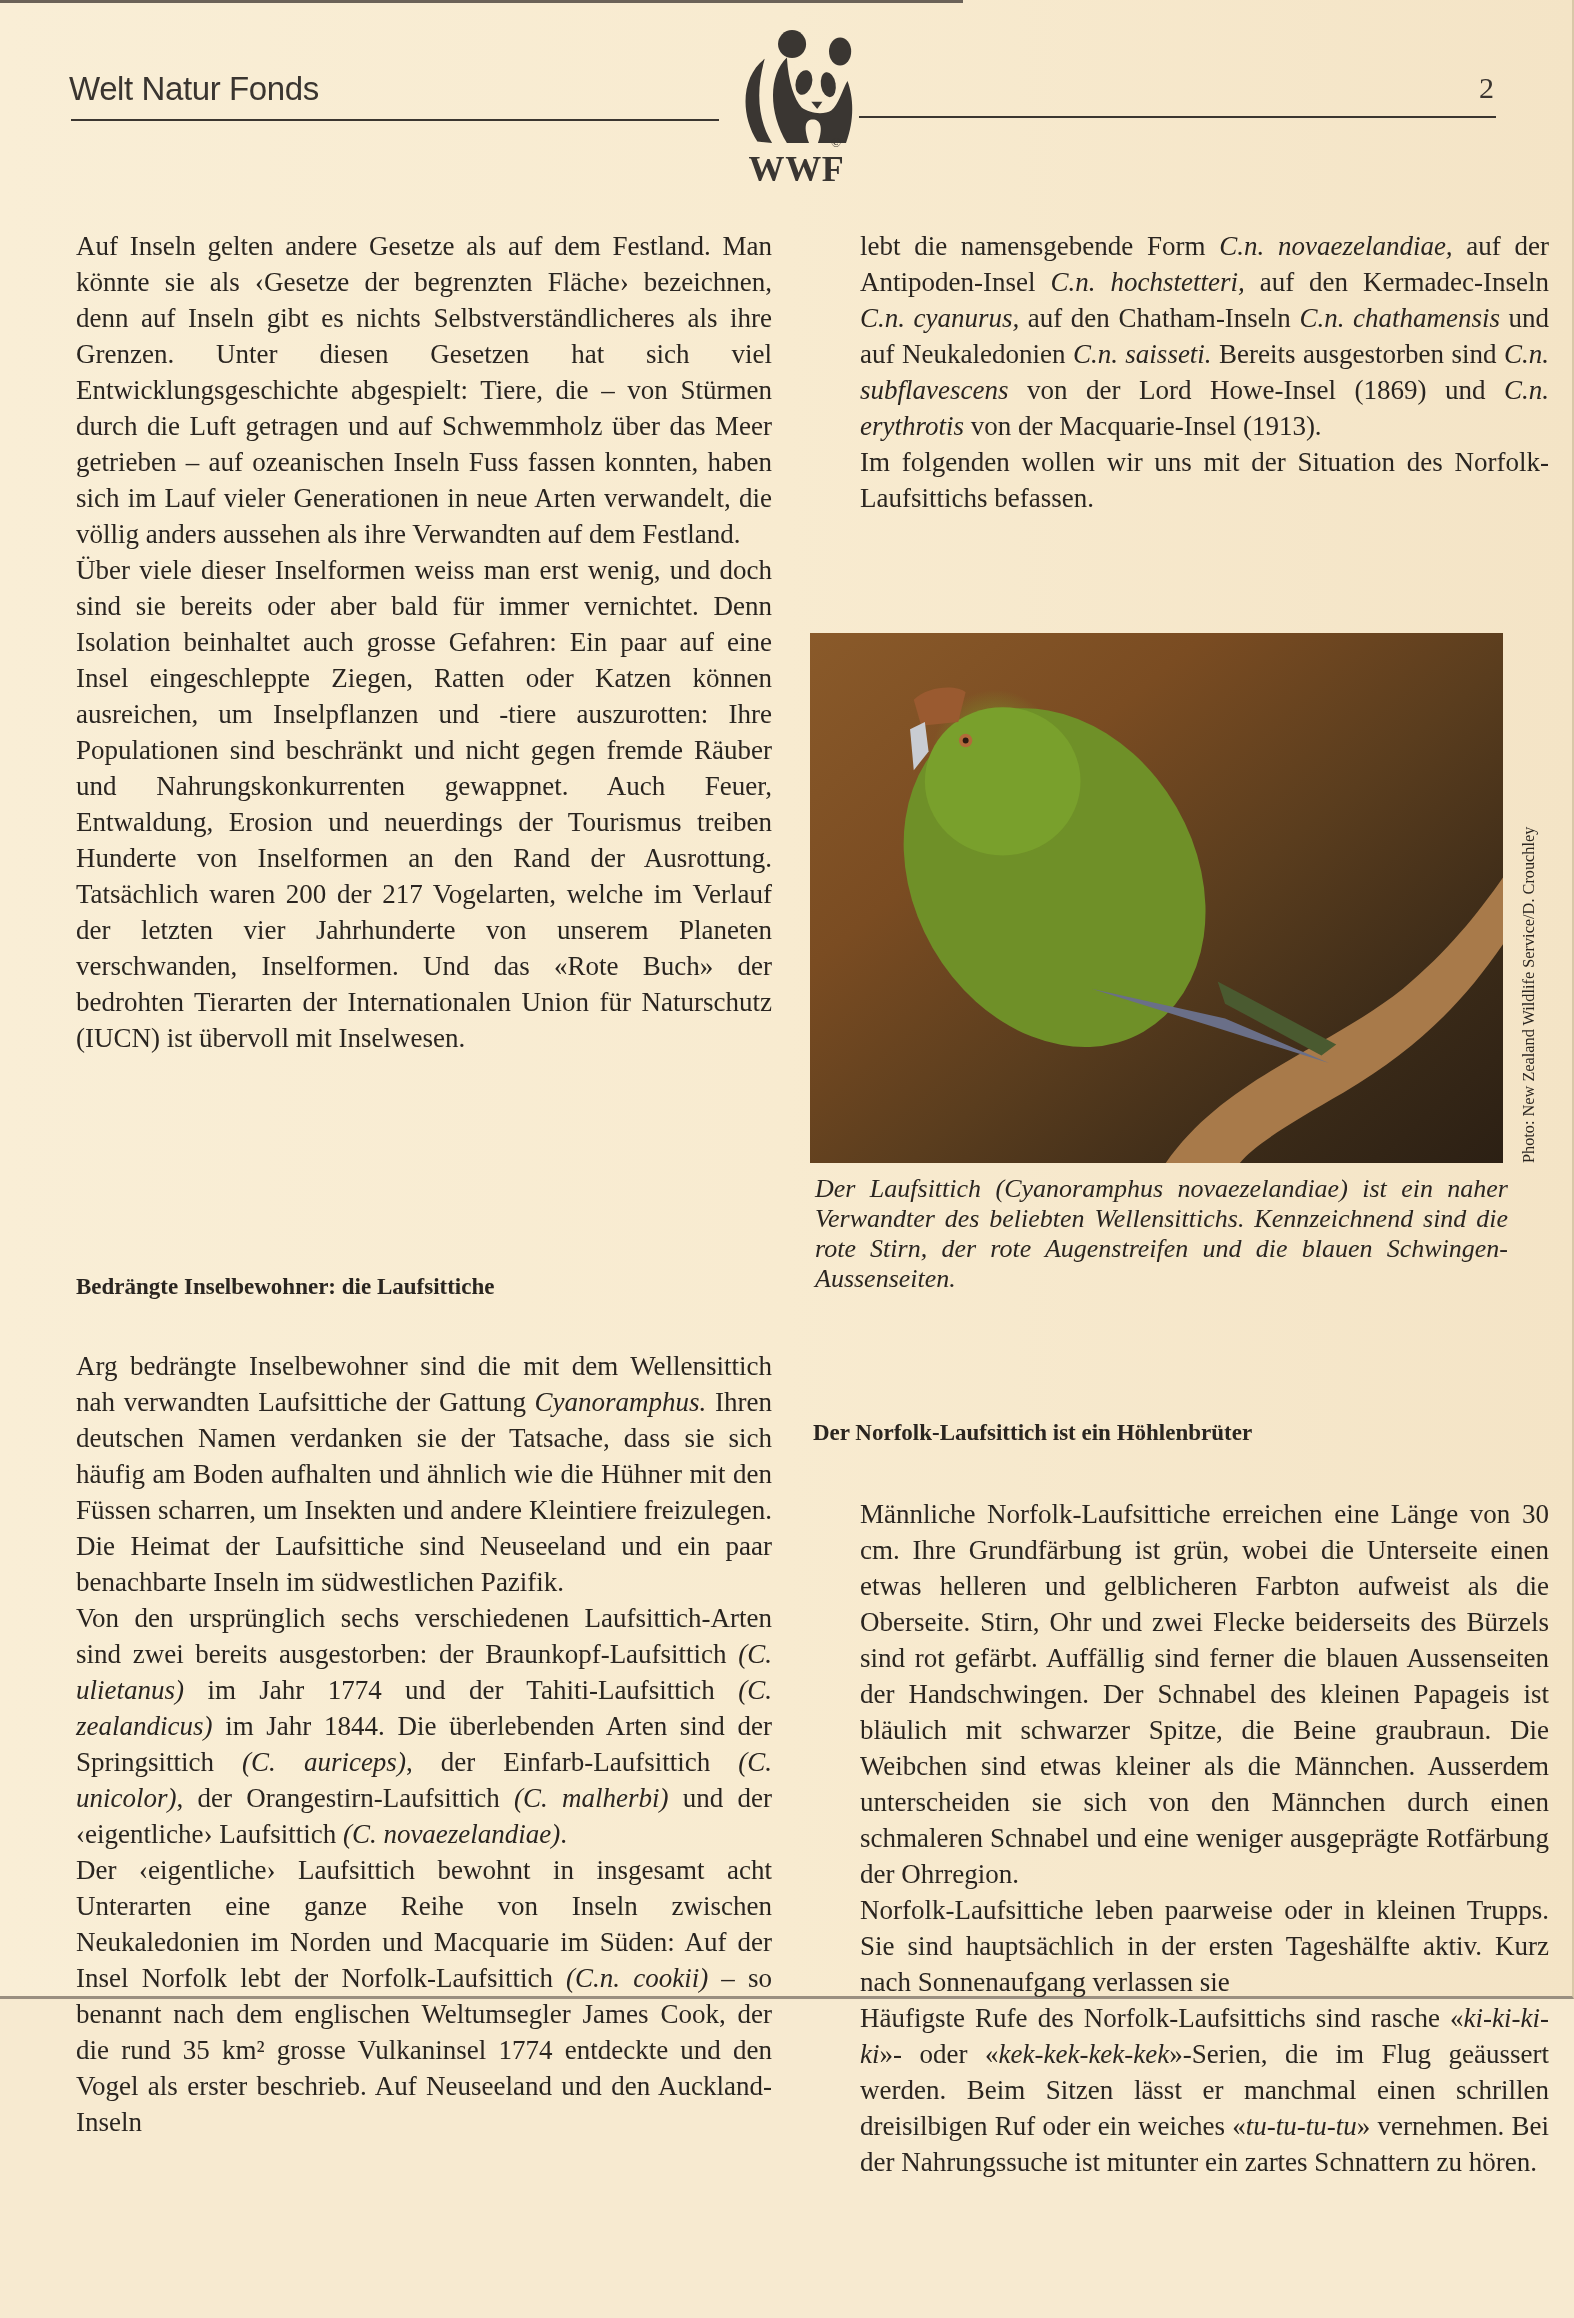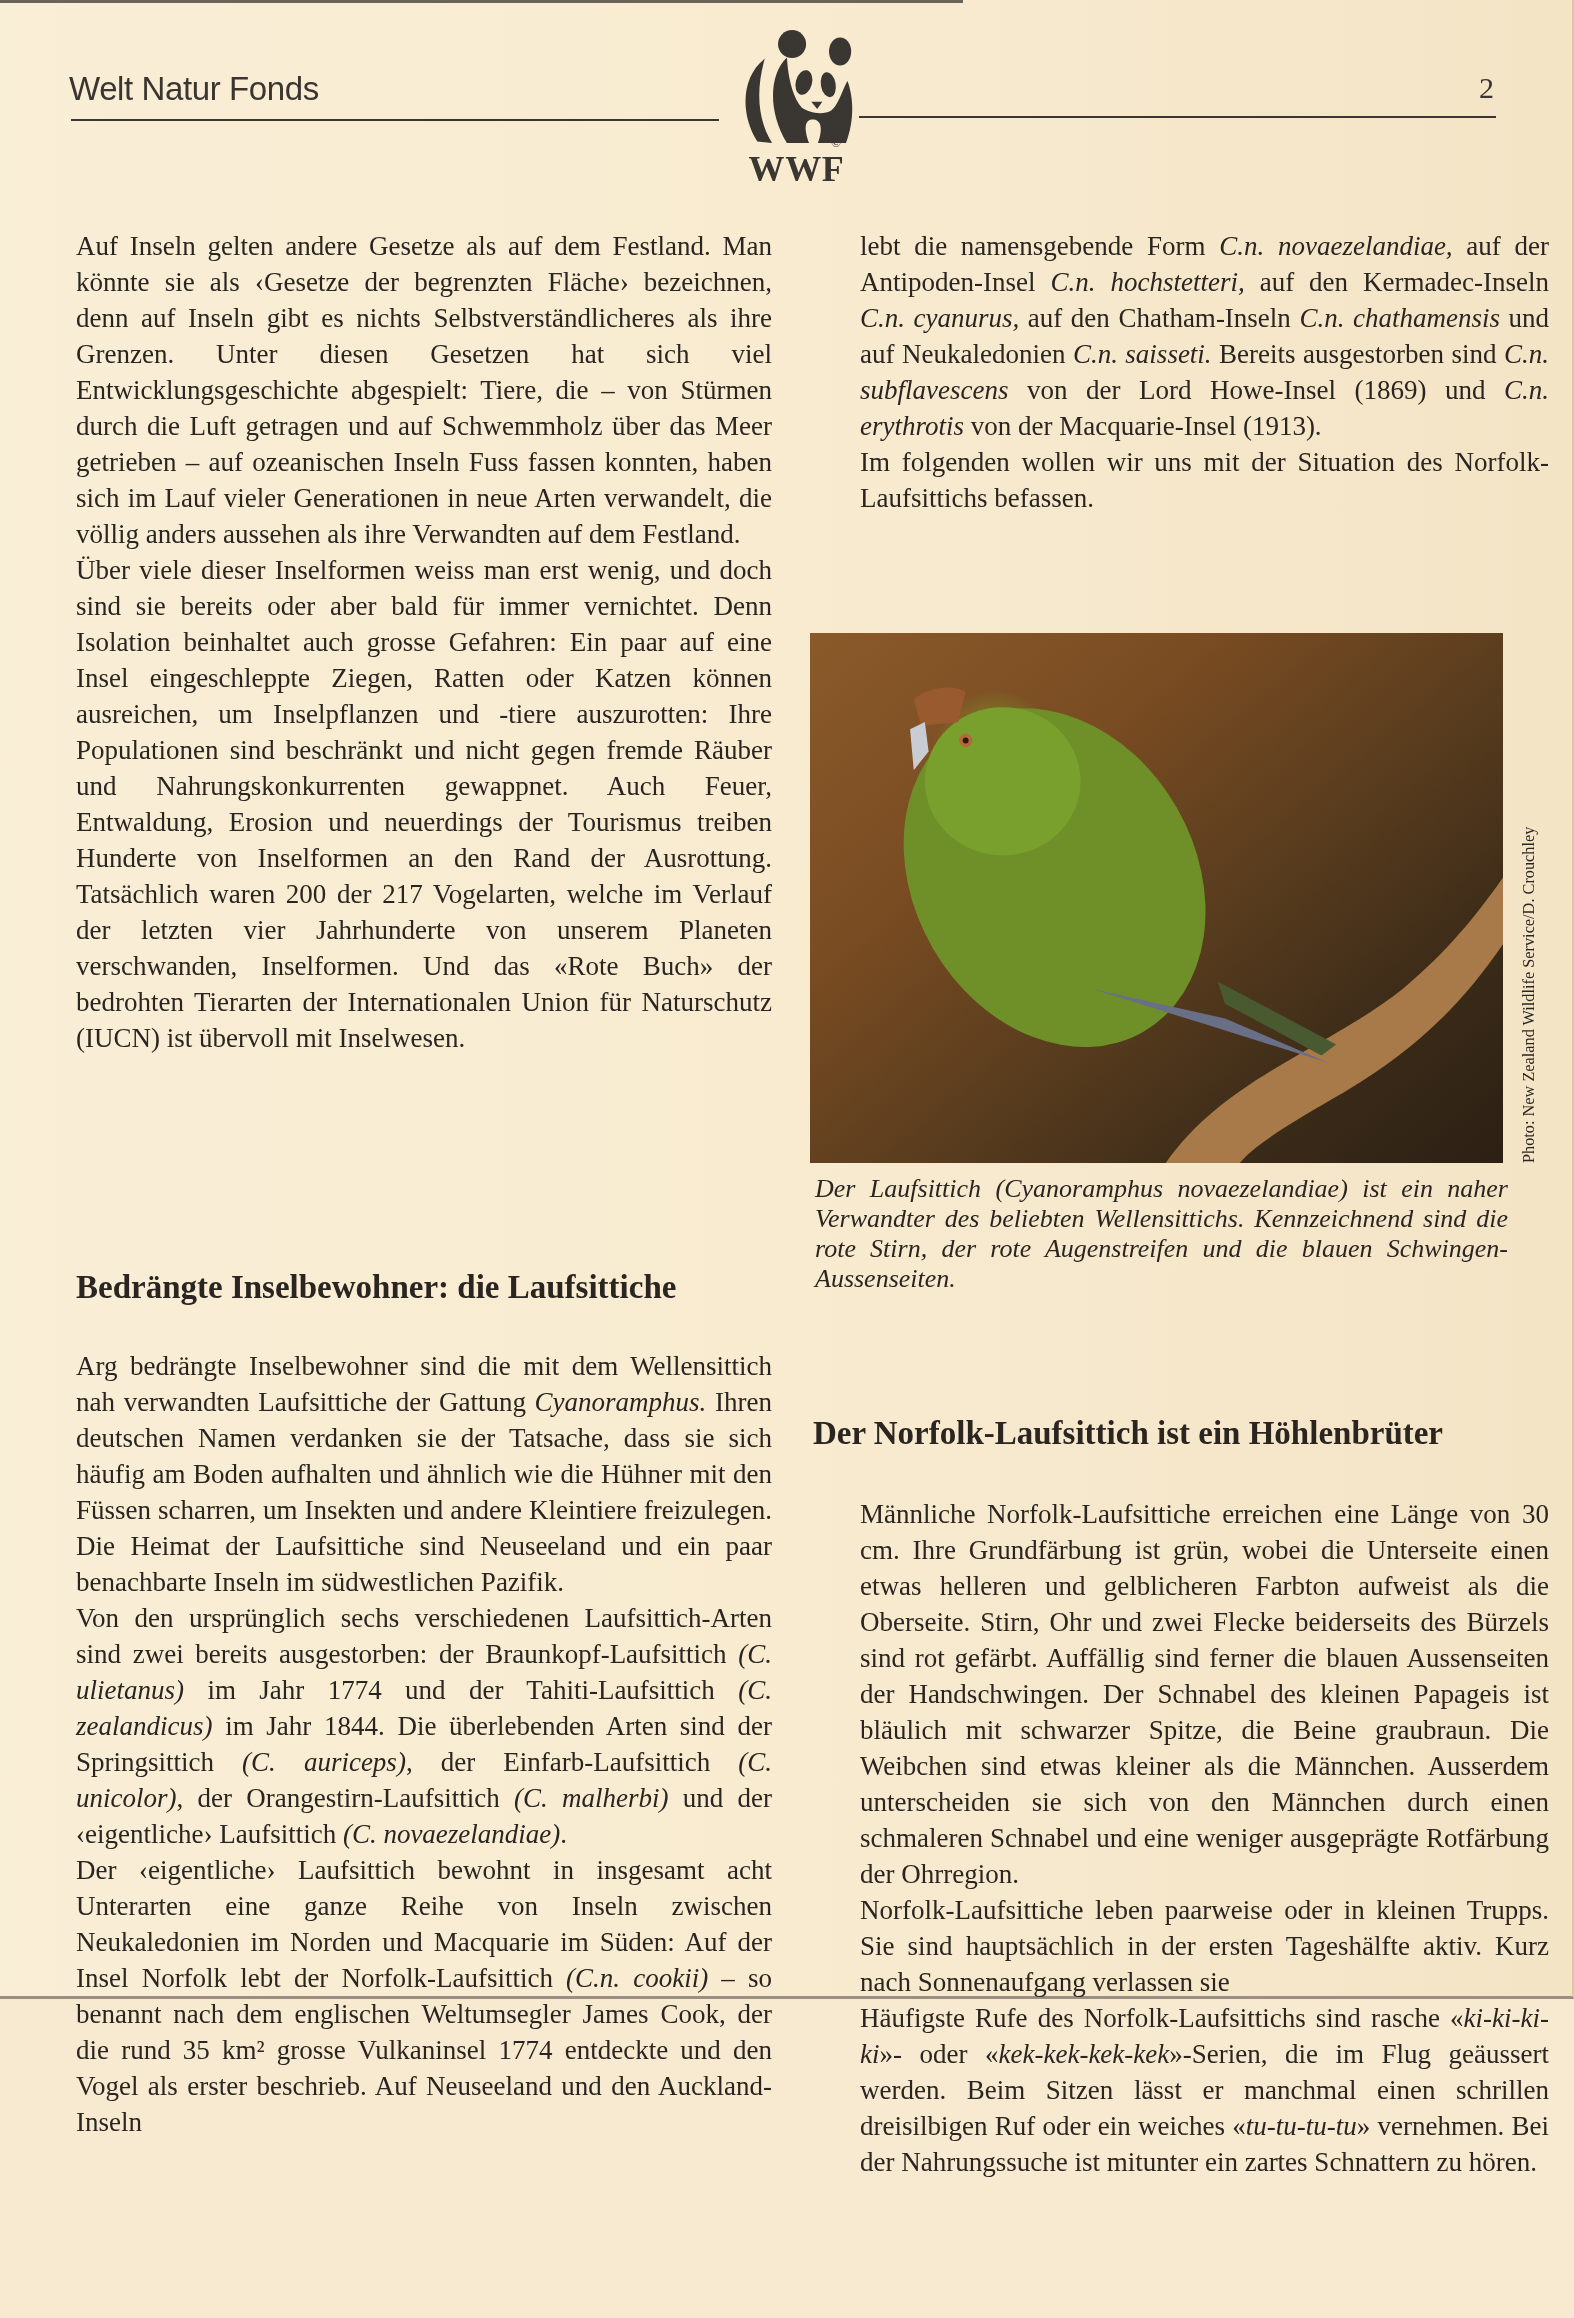--- a/index.html
+++ b/index.html
@@ -38,21 +38,21 @@
     font-family: "Liberation Serif", serif; font-weight:700; font-size:36px; color:#3a3632;
     letter-spacing:0.7px;
   }
   .logo-copy { position:absolute; left:96px; top:119px; font-size:13.3px; color:#3a3632; }
 
   
   .col { position:absolute; width:696px; font-size:27px; line-height:36px; text-align:justify; }
   .col p { margin:0; }
   .col-left { left:76px; }
   .col-right { left:813px; width:689px;margin-left:47px; }
-  .h2 { font-size:33px; line-height:40px; margin:0; text-align:left; }
+  .h2 { font-size:23px; line-height:40px; margin:0; text-align:left; }
   i { font-style: italic; }
 
   .photo {
     position:absolute; left:810px; top:633px; width:693px; height:530px;
     background:
       radial-gradient(ellipse 170px 222px at 267px 244px, #7c9a2a 0%, #6f8f25 60%, rgba(0,0,0,0) 62%),
       radial-gradient(ellipse 89px 89px at 185px 119px, #7aa02a 0%, rgba(0,0,0,0) 70%),
       linear-gradient(140deg, #8a5a2a 0%, #7a4c22 30%, #5a3d1e 55%, #3a2a18 80%, #2c2014 100%);
     overflow:hidden;
   }

